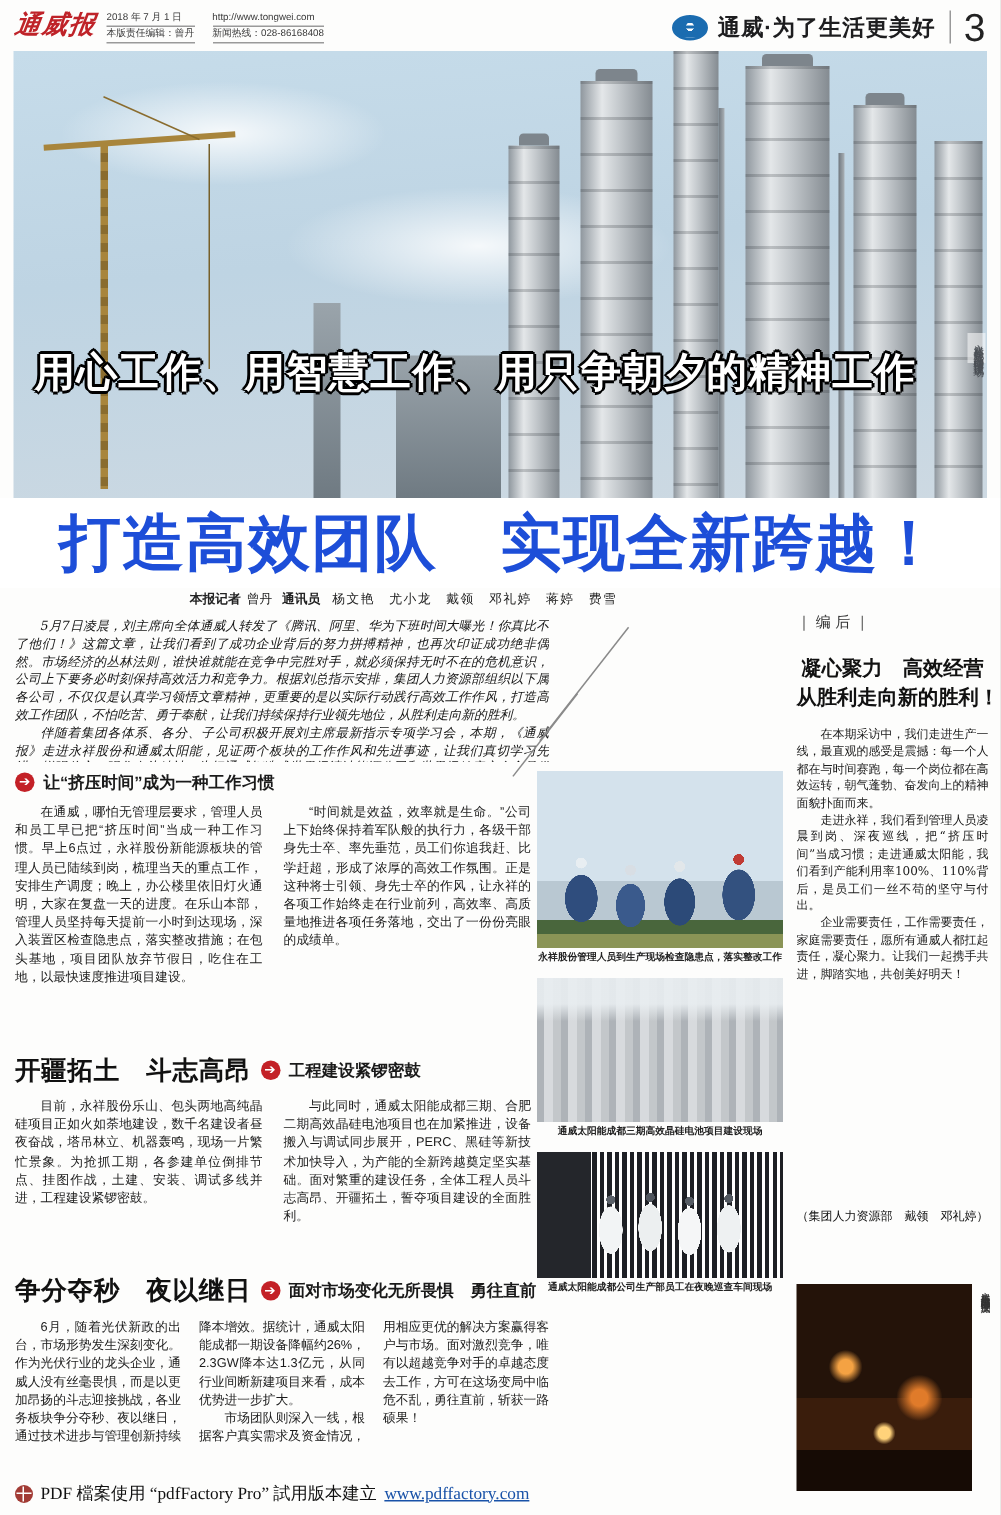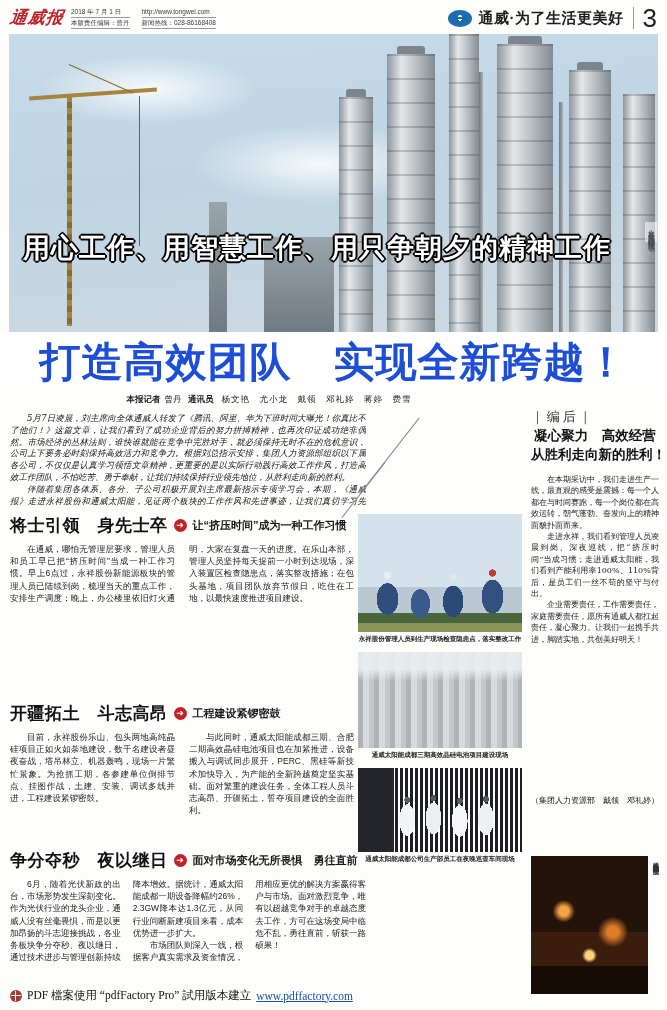--- a/index.html
+++ b/index.html
@@ -103,21 +103,21 @@
     radial-gradient(circle 5px at 62% 39%, #565c64 0 60%, transparent 61%),
     radial-gradient(circle 5px at 78% 37%, #51575f 0 60%, transparent 61%),
     linear-gradient(90deg,#24262b 0 22%, transparent 22%),
     repeating-linear-gradient(90deg,#fff 0 2px, #1d1f24 2px 5px),
     linear-gradient(180deg,#d9dde0 0 70%, #9ba1a7 70%);
   }
   .mid-gap { height:9px; }
 
   
   .editorial { position:absolute; left:531px; top:408px; width:128px; }
-  .ed-label { font-family:Liberation Mono, monospace; font-size:13px; color:#333; letter-spacing:3px; }
+  .ed-label { font-family:Liberation Mono, monospace; font-size:10px; color:#333; letter-spacing:3px; margin-bottom:14px; }
   .ed-title { text-align:center; font-weight:900; font-size:13.5px; line-height:19px; color:#111; margin-bottom:10px; white-space:nowrap; }
   .ed-body { font-family:"DejaVu Serif", serif; font-size:8px; line-height:11.4px; text-align:justify; color:#1b1b1b; height:318px; overflow:hidden; }
   .ed-body p { text-indent:2em; }
   .ed-sign { font-family:"DejaVu Serif", serif; font-size:8px; font-weight:normal; text-align:right; color:#111; margin-top:3px; }
 
   
   .night-photo { position:absolute; left:531px; top:856px; width:117px; height:138px; overflow:hidden; background:
     radial-gradient(circle 16px at 28% 40%, #f4a243 0 30%, rgba(244,162,67,0) 70%),
     radial-gradient(circle 22px at 70% 55%, #e07b2a 0 25%, rgba(224,123,42,0) 70%),
     radial-gradient(circle 10px at 50% 72%, #ffd27a 0 40%, rgba(255,210,122,0) 75%),
@@ -200,26 +200,26 @@
   <div class="intro">
     <p>5月7日凌晨，刘主席向全体通威人转发了《腾讯、阿里、华为下班时间大曝光！你真比不了他们！》这篇文章，让我们看到了成功企业背后的努力拼搏精神，也再次印证成功绝非偶然。市场经济的丛林法则，谁快谁就能在竞争中完胜对手，就必须保持无时不在的危机意识，公司上下要务必时刻保持高效活力和竞争力。根据刘总指示安排，集团人力资源部组织以下属各公司，不仅仅是认真学习领悟文章精神，更重要的是以实际行动践行高效工作作风，打造高效工作团队，不怕吃苦、勇于奉献，让我们持续保持行业领先地位，从胜利走向新的胜利。</p>
     <p>伴随着集团各体系、各分、子公司积极开展刘主席最新指示专项学习会，本期，《通威报》走进永祥股份和通威太阳能，见证两个板块的工作作风和先进事迹，让我们真切学习先进、增强信心、强化奋斗精神，为把通威打造成世界级清洁能源公司和世界级健康安全食品供应商而勇往直前，不懈奋斗！</p>
   </div>
 
   <div class="slash slash-a"></div>
   <div class="slash slash-b"></div>
 
   <div class="sec" id="sec0">
     <div class="sec-head">
-      <span class="sec-title">将士引领　身先士卒</span>
       <span class="arrow-icon">➔</span>
       <span class="sec-sub">让“挤压时间”成为一种工作习惯</span>
     </div>
     <div class="sec-body cols2">
       <p>在通威，哪怕无管理层要求，管理人员和员工早已把“挤压时间”当成一种工作习惯。早上6点过，永祥股份新能源板块的管理人员已陆续到岗，梳理当天的重点工作，安排生产调度；晚上，办公楼里依旧灯火通明，大家在复盘一天的进度。在乐山本部，管理人员坚持每天提前一小时到达现场，深入装置区检查隐患点，落实整改措施；在包头基地，项目团队放弃节假日，吃住在工地，以最快速度推进项目建设。</p>
+      <p>“时间就是效益，效率就是生命。”公司上下始终保持着军队般的执行力，各级干部身先士卒、率先垂范，员工们你追我赶、比学赶超，形成了浓厚的高效工作氛围。正是这种将士引领、身先士卒的作风，让永祥的各项工作始终走在行业前列，高效率、高质量地推进各项任务落地，交出了一份份亮眼的成绩单。</p>
     </div>
   </div>
 
   <div class="sec" id="sec1">
     <div class="sec-head">
       <span class="sec-title">开疆拓土　斗志高昂</span>
       <span class="arrow-icon">➔</span>
       <span class="sec-sub">工程建设紧锣密鼓</span>
     </div>
     <div class="sec-body cols2">

